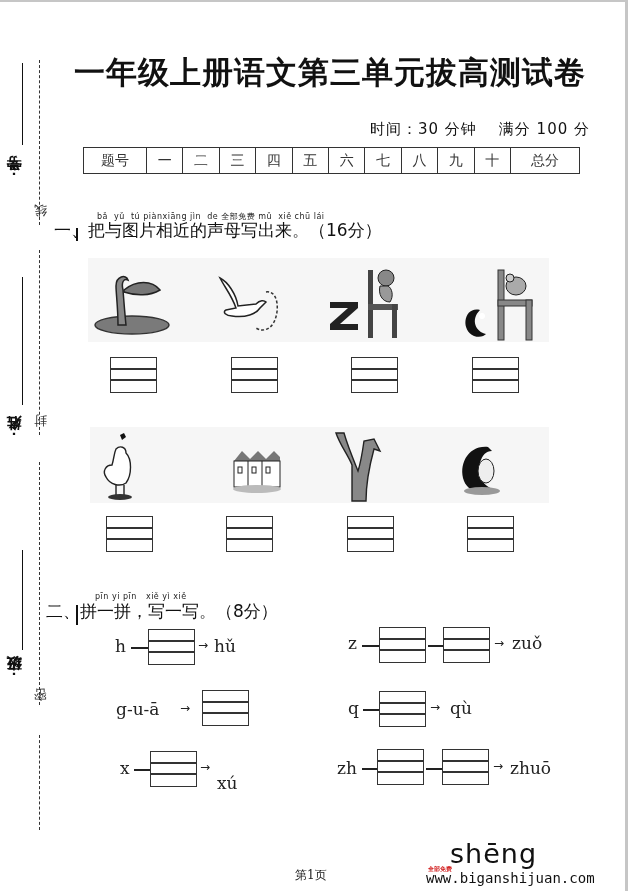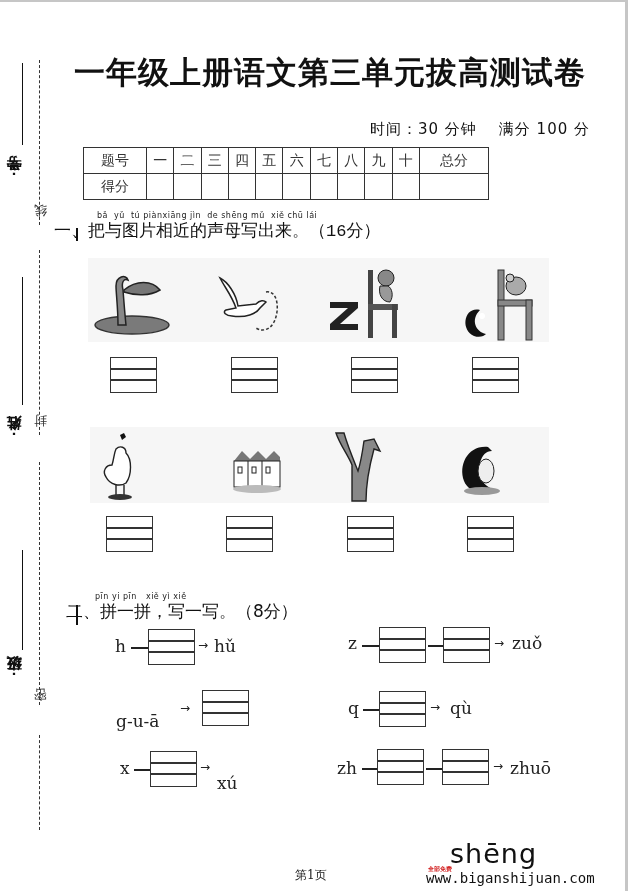--- a/index.html
+++ b/index.html
@@ -17,21 +17,21 @@
   .margin-word { position: absolute; left: 32px; font-size: 13px; color: #333; writing-mode: vertical-rl; transform: rotate(180deg); }
   .margin-label { position: absolute; left: 5px; font-size: 15px; font-weight: bold; writing-mode: vertical-rl; transform: rotate(180deg); }
   .margin-underline { position: absolute; left: 22px; width: 1px; background: #111; }
   .tick { position: absolute; left: 76px; width: 1.5px; height: 13px; background: #111; }
 
   .title { position: absolute; left: 70px; top: 52px; width: 520px; text-align: center;
     font-size: 31px; font-weight: bold; letter-spacing: 1px; font-family: Liberation Sans, sans-serif; }
   .meta { position: absolute; right: 38px; top: 120px; font-size: 15px; letter-spacing: 1px; color: #111; }
   .meta span + span { margin-left: 22px; }
 
-  table.score { position: absolute; left: 83px; top: 147px; border-collapse: collapse; width: 406px; }
+  table.score { position: absolute; left: 83px; top: 147px; border-collapse: collapse; width: 497px; }
   table.score td { border: 1px solid #333; height: 25px; text-align: center; font-size: 14px; color: #333; padding: 0; }
 
   .q-heading { position: absolute; font-size: 17px; font-weight: normal; color: #111; }
   .pinyin-line { position: absolute; font-size: 8px; color: #222; letter-spacing: 0.5px; white-space: pre; }
 
   .strip { position: absolute; background: #f6f6f6; }
   .pic { position: absolute; display: flex; align-items: center; justify-content: center; }
 
   .wbox { position: absolute; width: 47px; height: 36px; border: 1.5px solid #333; box-sizing: border-box; background: #fff; }
   .wbox::before, .wbox::after { content: ""; position: absolute; left: 0; right: 0; height: 1.5px; background: #333; }
@@ -86,39 +86,25 @@
     <td>三</td>
     <td>四</td>
     <td>五</td>
     <td>六</td>
     <td>七</td>
     <td>八</td>
     <td>九</td>
     <td>十</td>
     <td style="width:68px">总分</td>
   </tr>
-  <tr>
-    <td>得分</td>
-    <td></td>
-    <td></td>
-    <td></td>
-    <td></td>
-    <td></td>
-    <td></td>
-    <td></td>
-    <td></td>
-    <td></td>
-    <td></td>
-    <td></td>
-  </tr>
 </tbody>
   </table>
 
-<div class="pinyin-line" style="left:97px;top:211px;">bǎ  yǔ  tú piànxiāng jìn  de shēng mǔ  xiě chū lái</div>
-<div class="q-heading" style="left:54px;top:219px;font-family:Liberation Mono, monospace;">一、把与图片相近的声母写出来。（16分）</div>
+<div class="pinyin-line" style="left:97px;top:211px;">bǎ  yǔ  tú piànxiāng jìn  de 全部免费 mǔ  xiě chū lái</div>
+<div class="q-heading" style="left:54px;top:219px;">一、把与图片相近的声母写出来。（16分）</div>
 
 <div class="strip" style="left:88px;top:258px;width:461px;height:84px;">
 
   <div class="pic" style="left:6px;top:10px;width:76px;height:70px;">
     <svg width="76" height="70" viewBox="0 0 76 70">
       <ellipse cx="38" cy="57" rx="37" ry="9" fill="#7a7a7a" stroke="#333" stroke-width="1.5"></ellipse>
       <path d="M24 57 C24 40 22 25 22 18 C22 8 32 6 34 12 C30 10 27 14 29 22 C30 35 31 48 32 57 Z" fill="#888" stroke="#222" stroke-width="1.5"></path>
       <path d="M30 22 C42 12 58 12 66 22 C56 28 42 28 30 24 Z" fill="#777" stroke="#222" stroke-width="1.5"></path>
     </svg>
   </div>
@@ -196,37 +182,37 @@
     </svg>
   </div>
 </div>
 
 <div class="wbox" style="left:106px;top:516px;"></div>
 <div class="wbox" style="left:226px;top:516px;"></div>
 <div class="wbox" style="left:347px;top:516px;"></div>
 <div class="wbox" style="left:467px;top:516px;"></div>
 
 <div class="pinyin-line" style="left:95px;top:592px;">pīn yi pīn   xiě yì xiě</div>
-<div class="q-heading" style="left:66px;top:600px;">二、拼一拼，写一写。（8分）</div>
+<div class="q-heading" style="left:46px;top:600px;">二、拼一拼，写一写。（8分）</div>
 
 <div class="ptext" style="left:115px;top:636px;">h</div>
 <div class="dash" style="left:131px;top:647px;width:17px;"></div>
 <div class="wbox" style="left:148px;top:629px;"></div>
 <div class="arrow" style="left:198px;top:638px;">→</div>
 <div class="ptext" style="left:214px;top:636px;">hǔ</div>
 
 <div class="ptext" style="left:348px;top:633px;">z</div>
 <div class="dash" style="left:362px;top:645px;width:17px;"></div>
 <div class="wbox" style="left:379px;top:627px;"></div>
 <div class="dash" style="left:428px;top:645px;width:15px;"></div>
 <div class="wbox" style="left:443px;top:627px;"></div>
 <div class="arrow" style="left:494px;top:636px;">→</div>
 <div class="ptext" style="left:512px;top:633px;text-align:right;">zuǒ</div>
 
-<div class="ptext" style="left:116px;top:699px;margin-top:12px;">g-u-ā</div>
+<div class="ptext" style="left:116px;top:699px;">g-u-ā</div>
 <div class="arrow" style="left:180px;top:701px;">→</div>
 <div class="wbox" style="left:202px;top:690px;"></div>
 
 <div class="ptext" style="left:348px;top:698px;">q</div>
 <div class="dash" style="left:363px;top:709px;width:16px;"></div>
 <div class="wbox" style="left:379px;top:691px;"></div>
 <div class="arrow" style="left:430px;top:700px;">→</div>
 <div class="ptext" style="left:450px;top:698px;">qù</div>
 
 <div class="ptext" style="left:120px;top:758px;">x</div>

